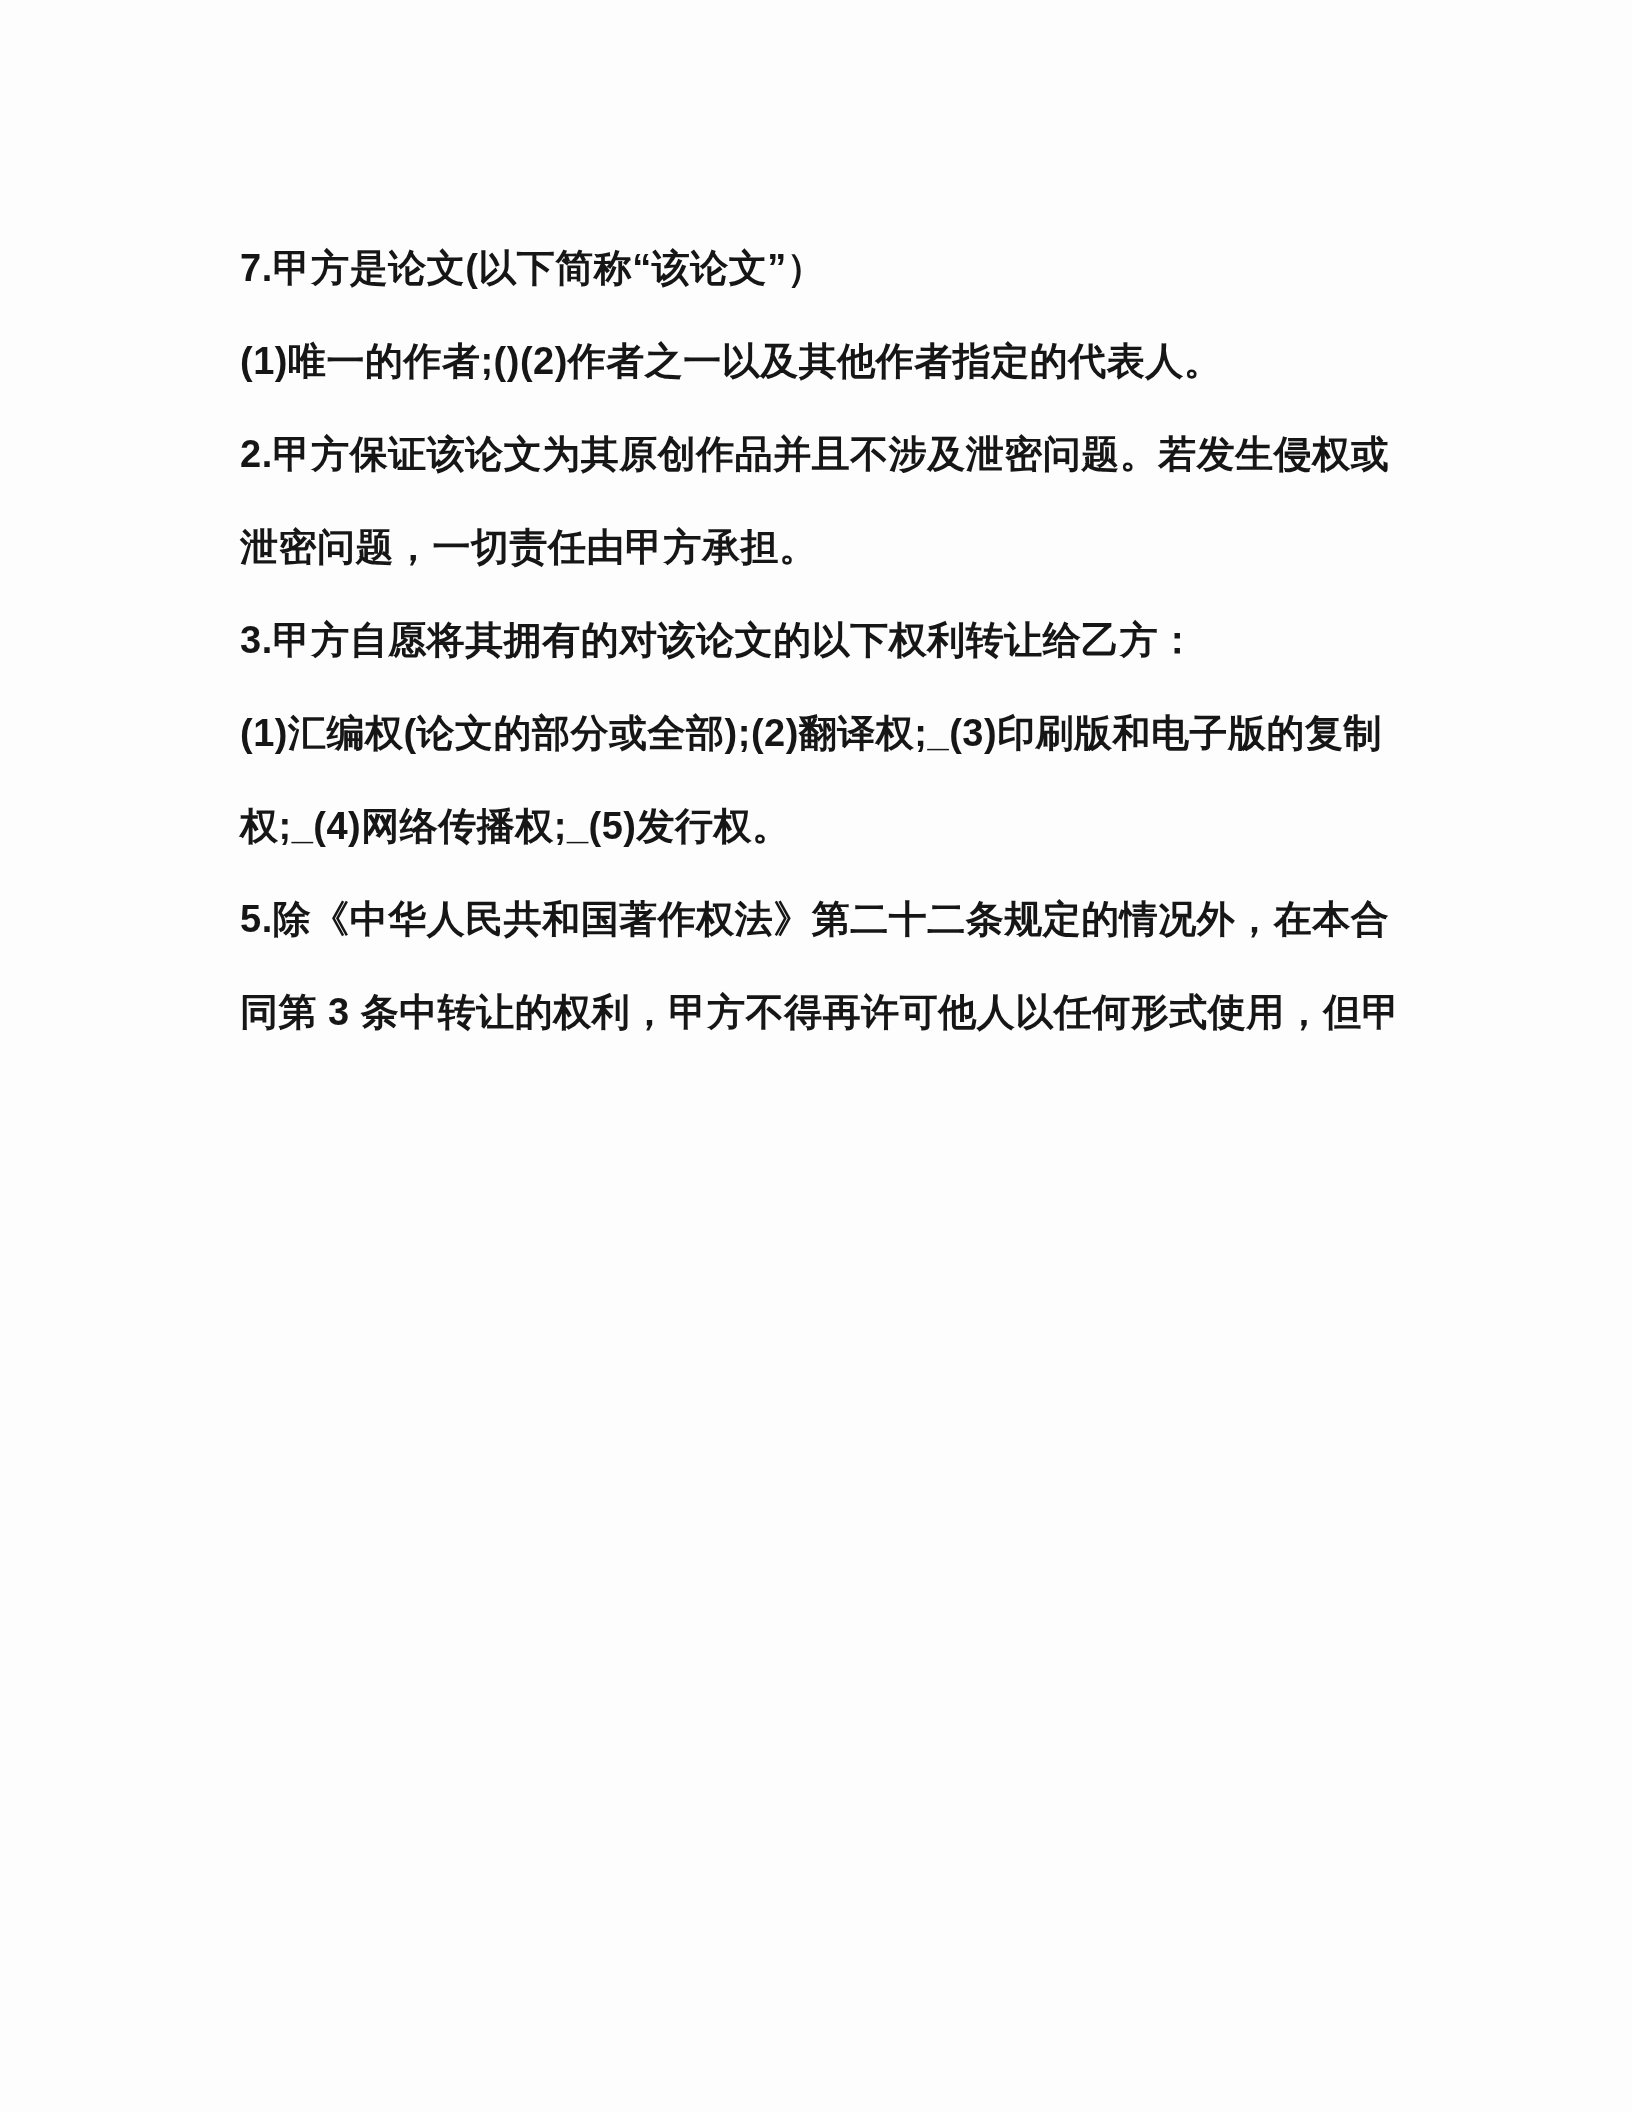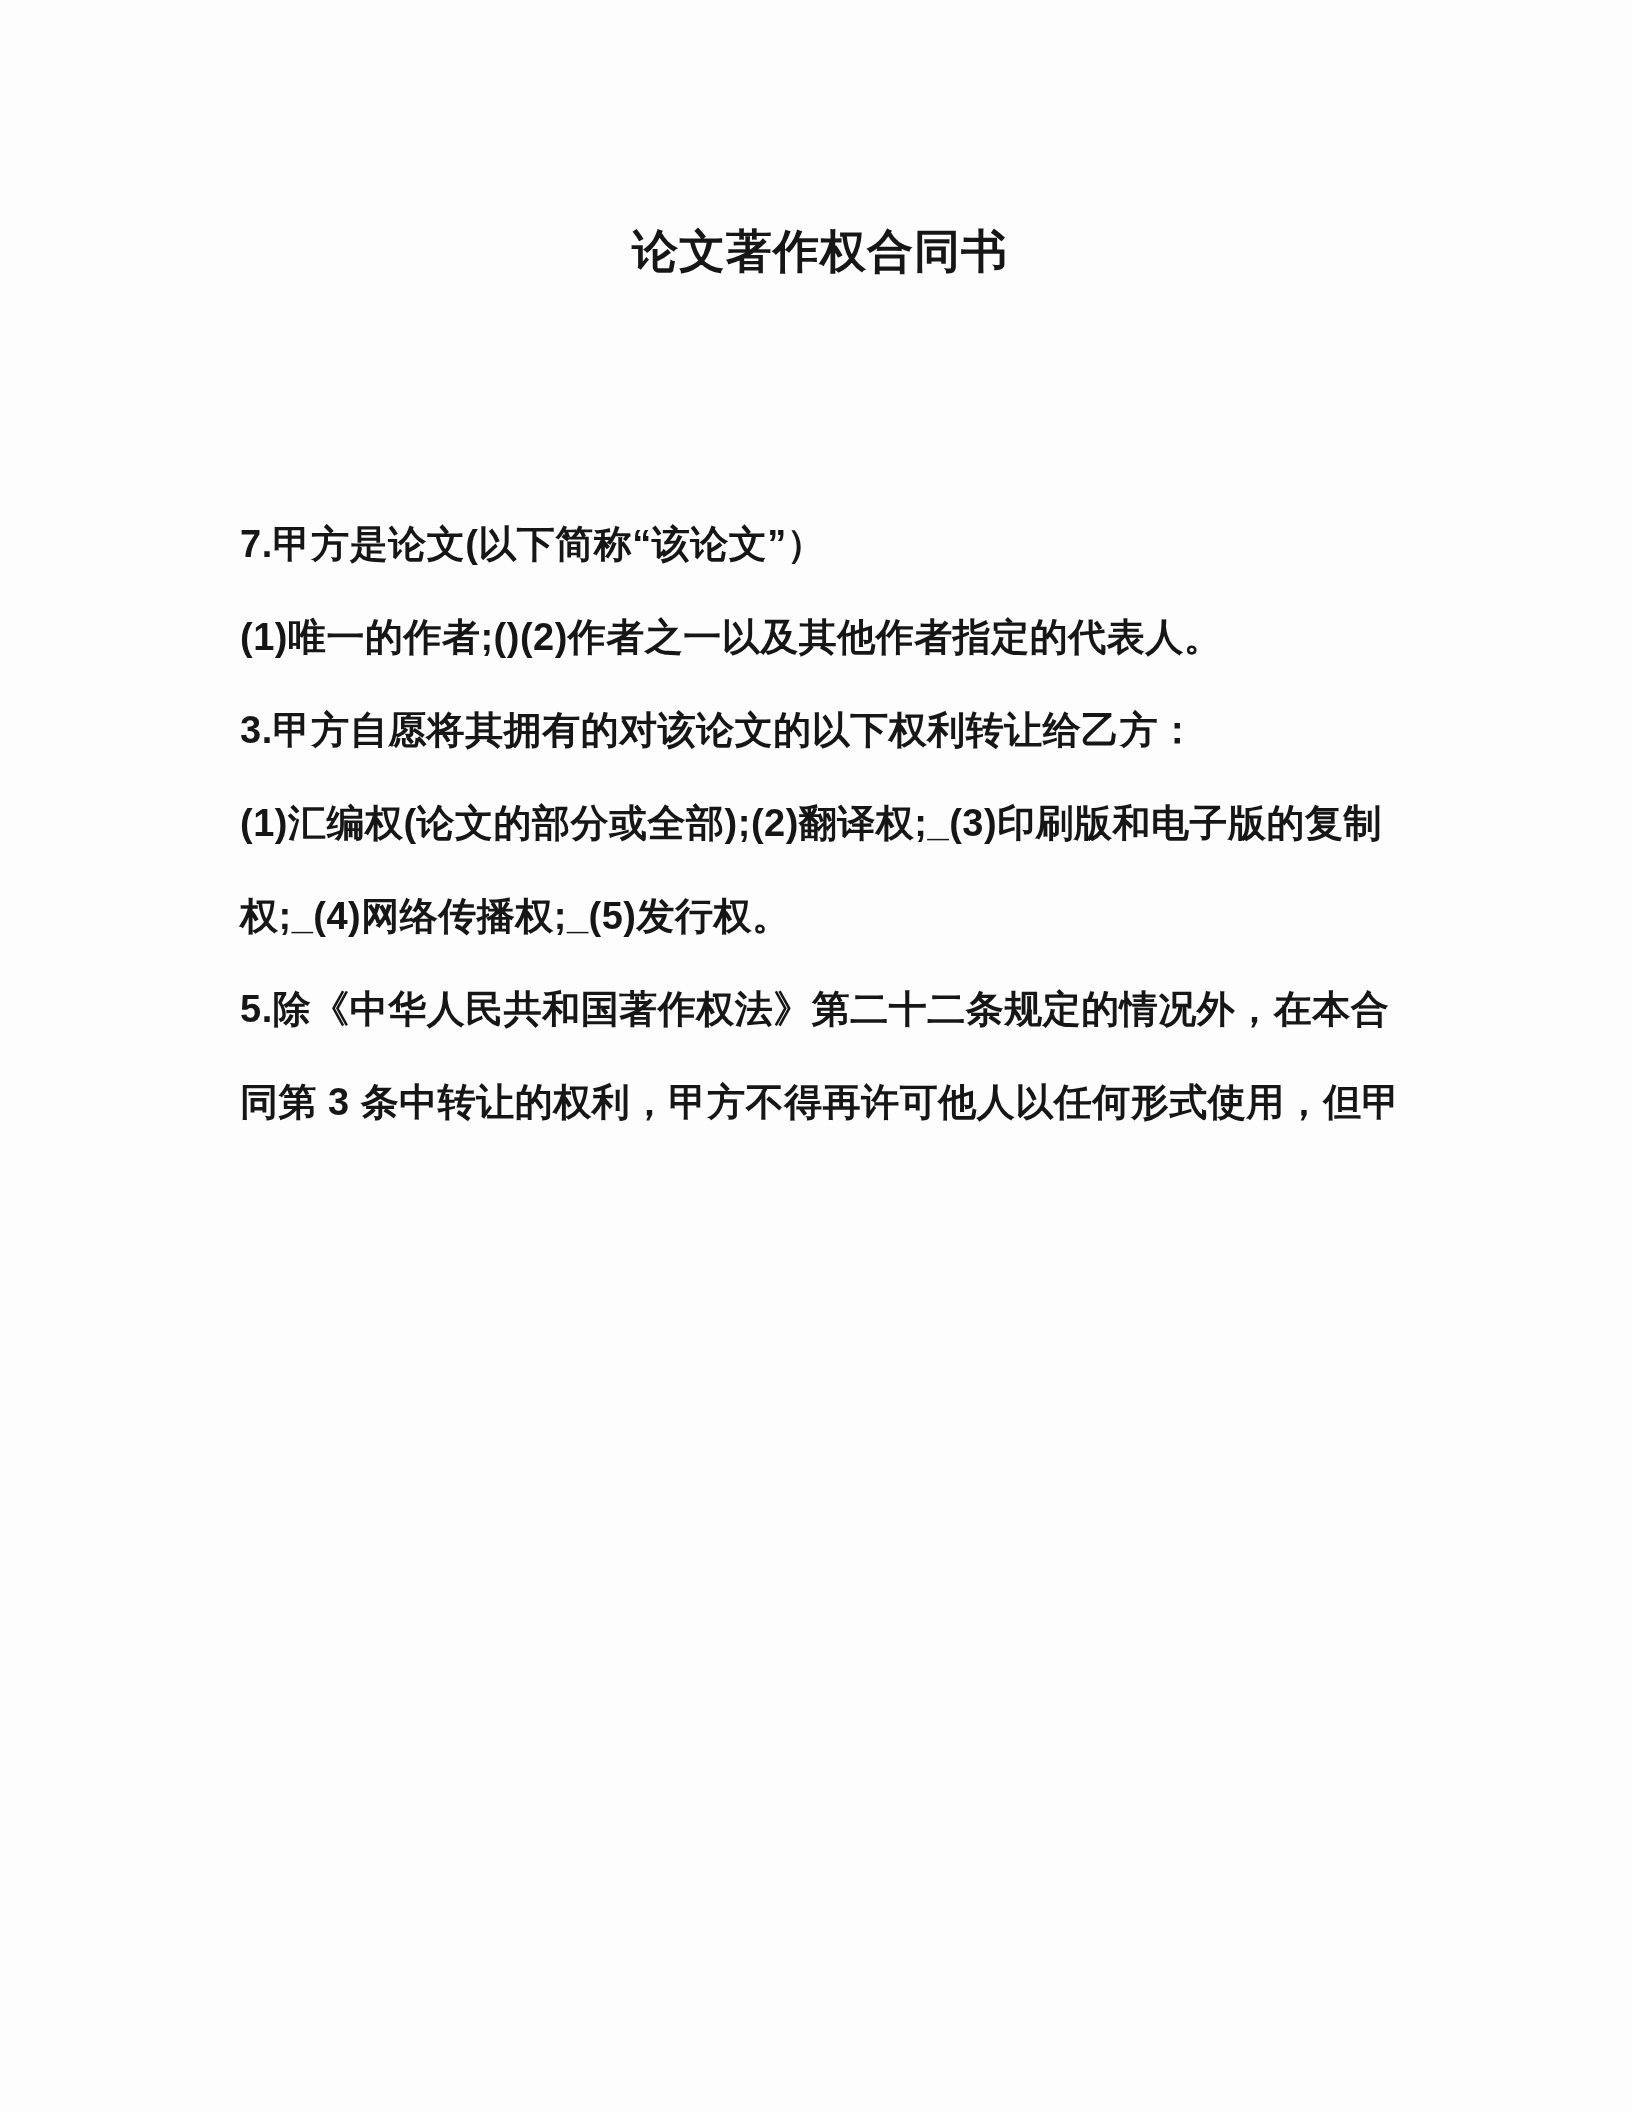--- a/index.html
+++ b/index.html
@@ -43,31 +43,32 @@
   .fill-line {
     letter-spacing: 0;
     font-weight: 600;
   }
 </style>
 </head>
 <body>
 
 <div class="page">
 
-  <h1 class="doc-title">论文著作权合同书</h1>
 
   <div class="doc-body">
 
 
 
 
     <p class="para">7.甲方是论文(以下简称“该论文”）</p>
 
     <p class="para">(1)唯一的作者;()(2)作者之一以及其他作者指定的代表人。</p>
 
+    <p class="para">2.甲方保证该论文为其原创作品并且不涉及泄密问题。若发生侵权或
+泄密问题，一切责任由甲方承担。</p>
 
     <p class="para">3.甲方自愿将其拥有的对该论文的以下权利转让给乙方：</p>
 
     <p class="para">(1)汇编权(论文的部分或全部);(2)翻译权;_(3)印刷版和电子版的复制
 权;_(4)网络传播权;_(5)发行权。</p>
 
 
     <p class="para">5.除《中华人民共和国著作权法》第二十二条规定的情况外，在本合
 同第 3 条中转让的权利，甲方不得再许可他人以任何形式使用，但甲</p>
 

